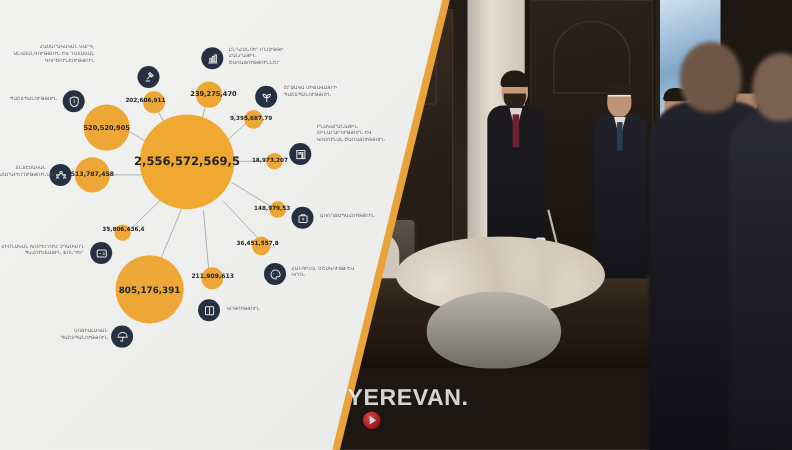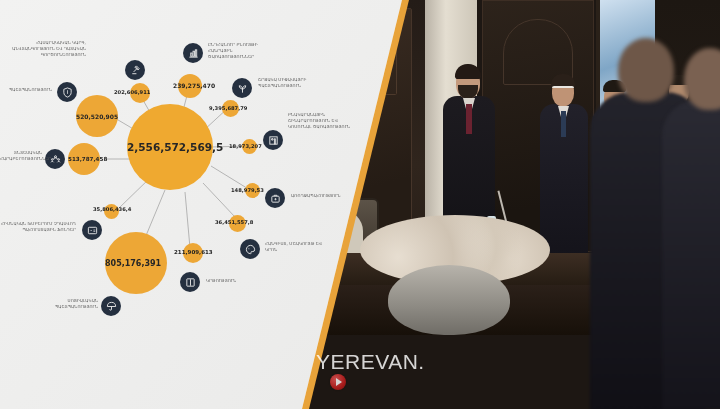--- a/index.html
+++ b/index.html
@@ -118,21 +118,21 @@
     background:linear-gradient(135deg,#f2f2f1 0%,#ececeb 55%,#e6e6e4 100%);
     clip-path: polygon(0 0, 402px 0, 302px 409px, 0 409px);
   }
   .chart{position:absolute;left:0;top:0;width:360px;height:340px;}
 
   svg.links{position:absolute;left:0;top:0;width:360px;height:340px;}
 
   .bubble{
     position:absolute;border-radius:50%;
     background:#eda736;
-    display:flex;align-items:center;justify-content:flex-start;
+    display:flex;align-items:center;justify-content:center;
     color:#2c2c2c;font-weight:bold;white-space:nowrap;
   }
   .bubble.center{background:#efa930;}
   .b-val{font-weight:bold;color:#262626;}
 
   .ico{
     position:absolute;border-radius:50%;
     background:#253040;color:#e9e9e9;
     display:flex;align-items:center;justify-content:center;
   }
@@ -149,21 +149,21 @@
   
   .numtag{
     position:absolute;color:#1f1f1f;font-weight:bold;white-space:nowrap;
   }
 
   
   .watermark{
     position:absolute;left:316px;top:352px;
     color:#ffffff;opacity:.82;
     font-family:"Liberation Sans", sans-serif;
-    font-weight:normal;font-size:21px;line-height:20px;letter-spacing:.5px;
+    font-weight:bold;font-size:21px;line-height:20px;letter-spacing:.5px;
   }
   .wm2{position:relative;}
   .wm-logo{
     position:absolute;left:14px;top:2px;width:16px;height:16px;border-radius:50%;
     background:radial-gradient(circle at 35% 32%,#f05a5a 0%,#c41d1d 60%,#8c0f0f 100%);
     box-shadow:0 0 2px rgba(0,0,0,.35);
   }
   .wm-logo:after{
     content:"";position:absolute;left:6px;top:4px;
     border-left:6px solid #ffffff;border-top:4px solid transparent;border-bottom:4px solid transparent;

